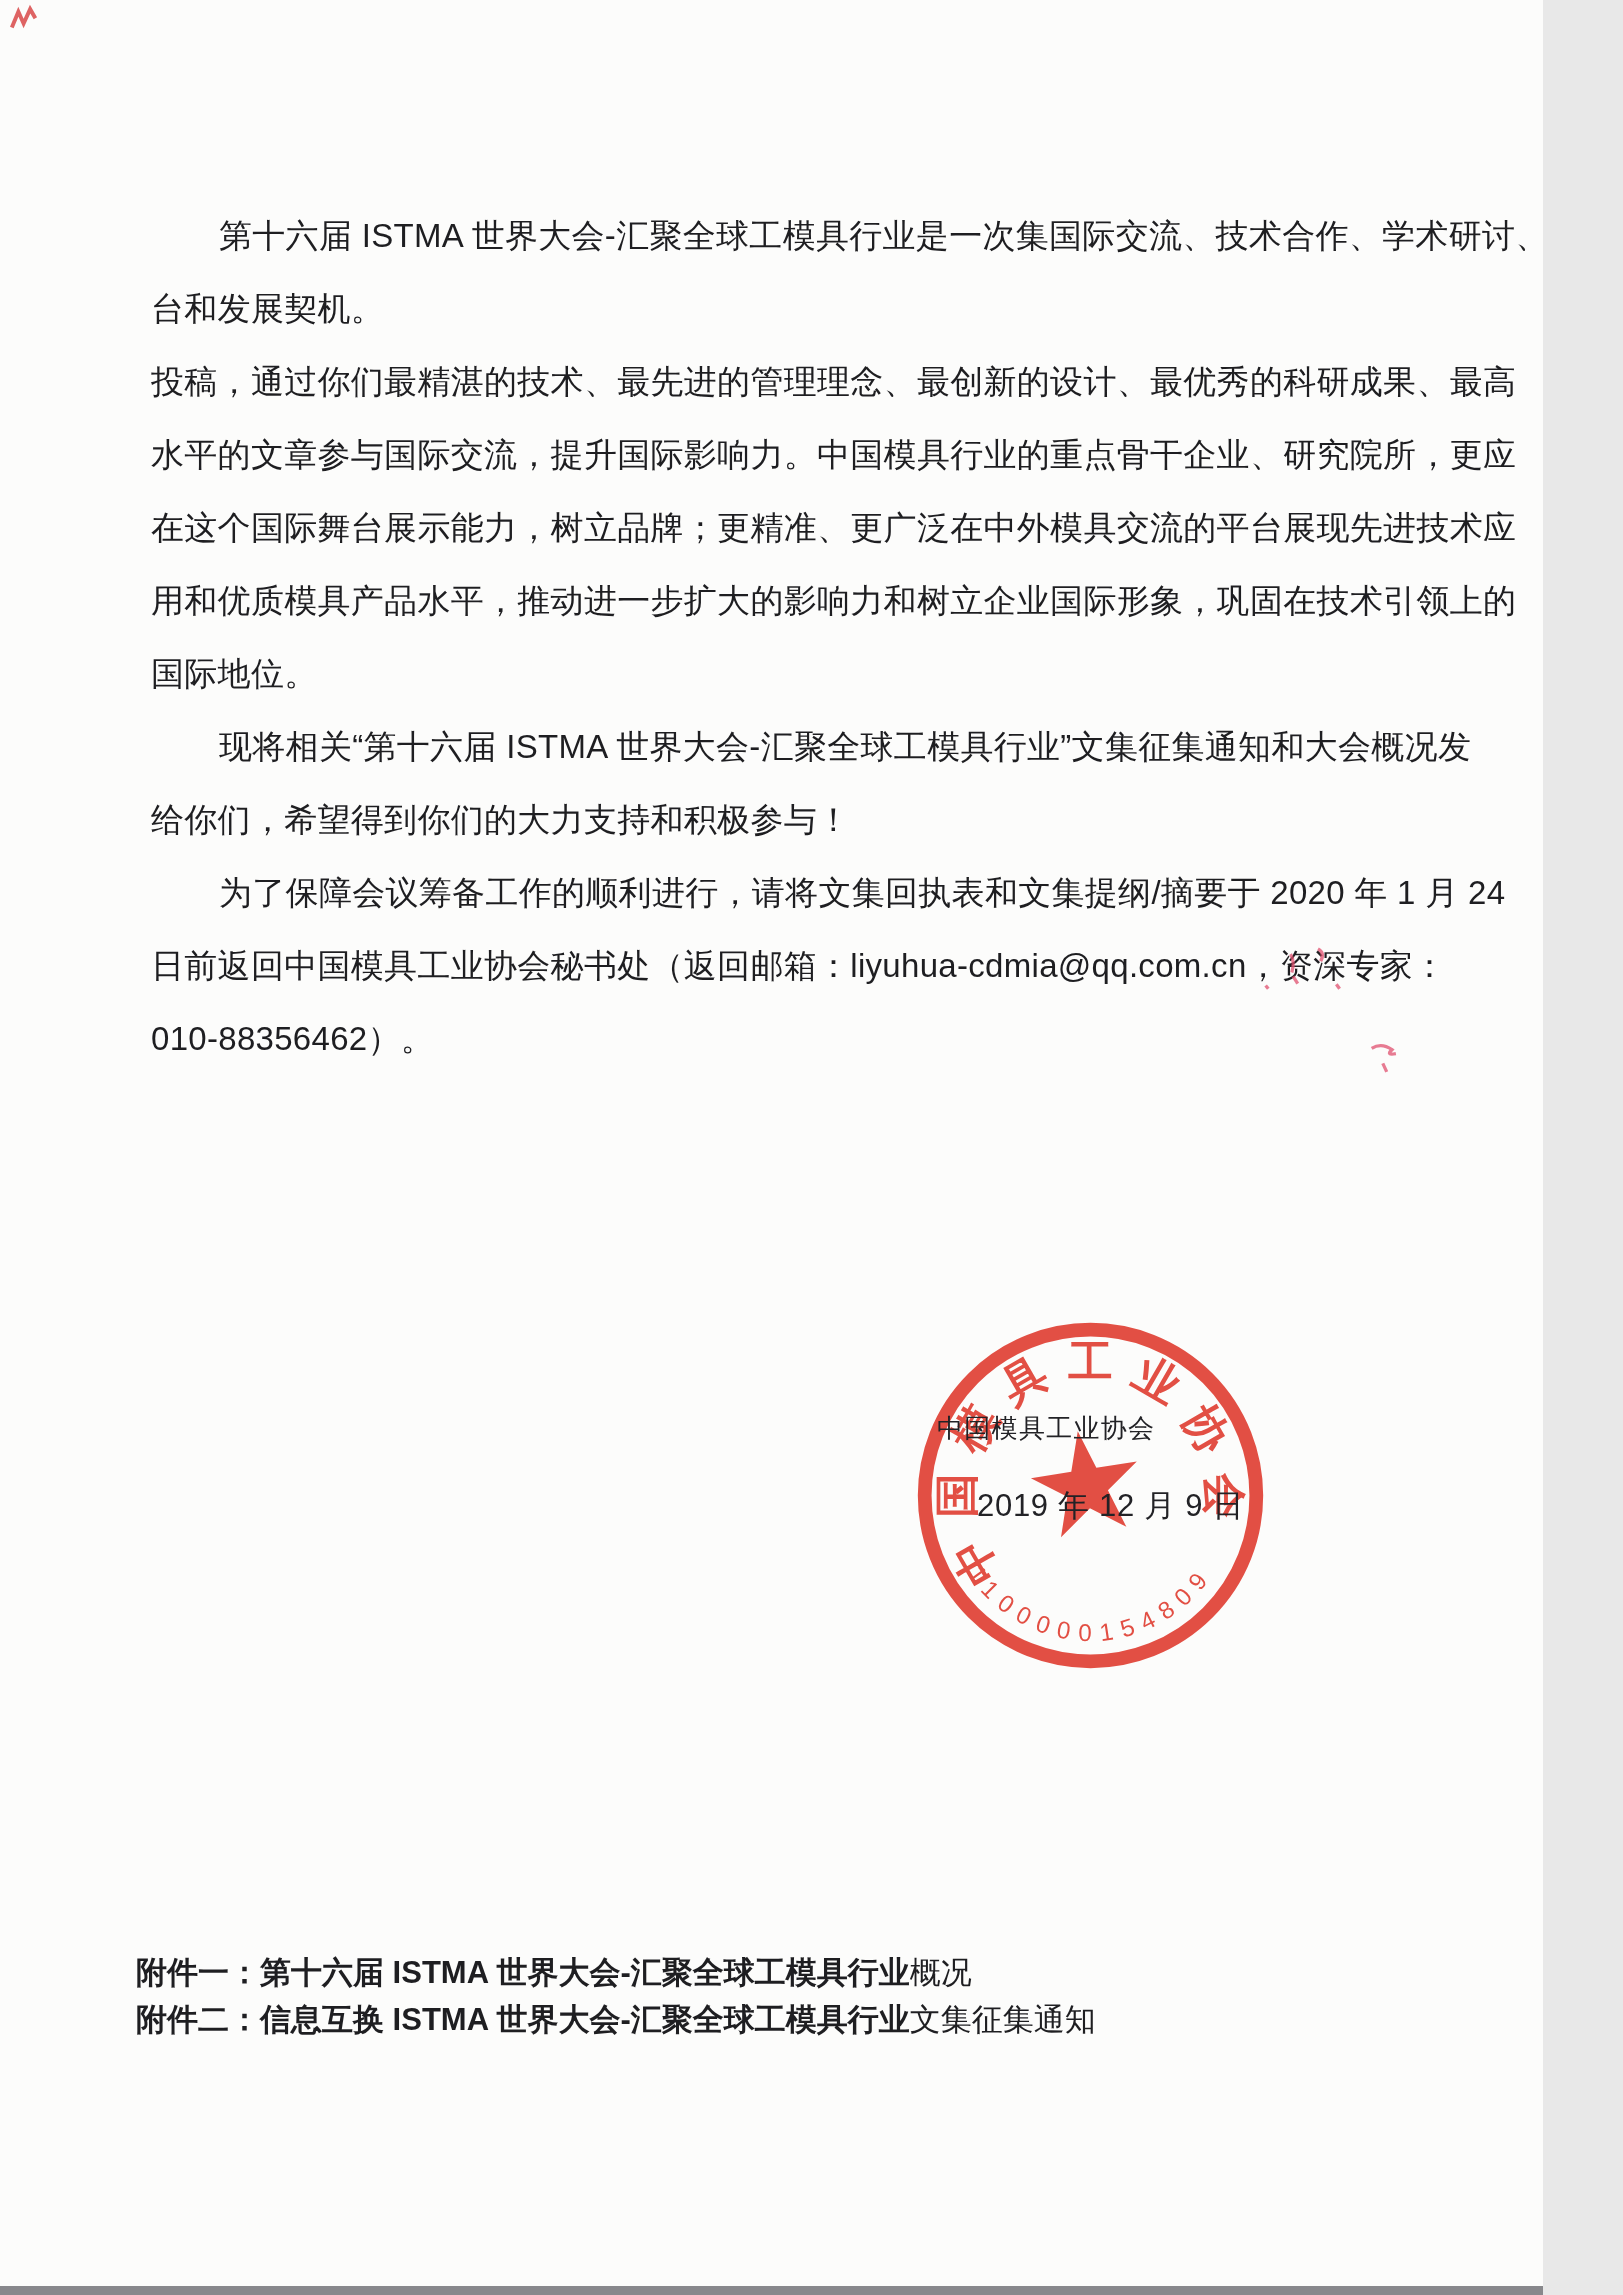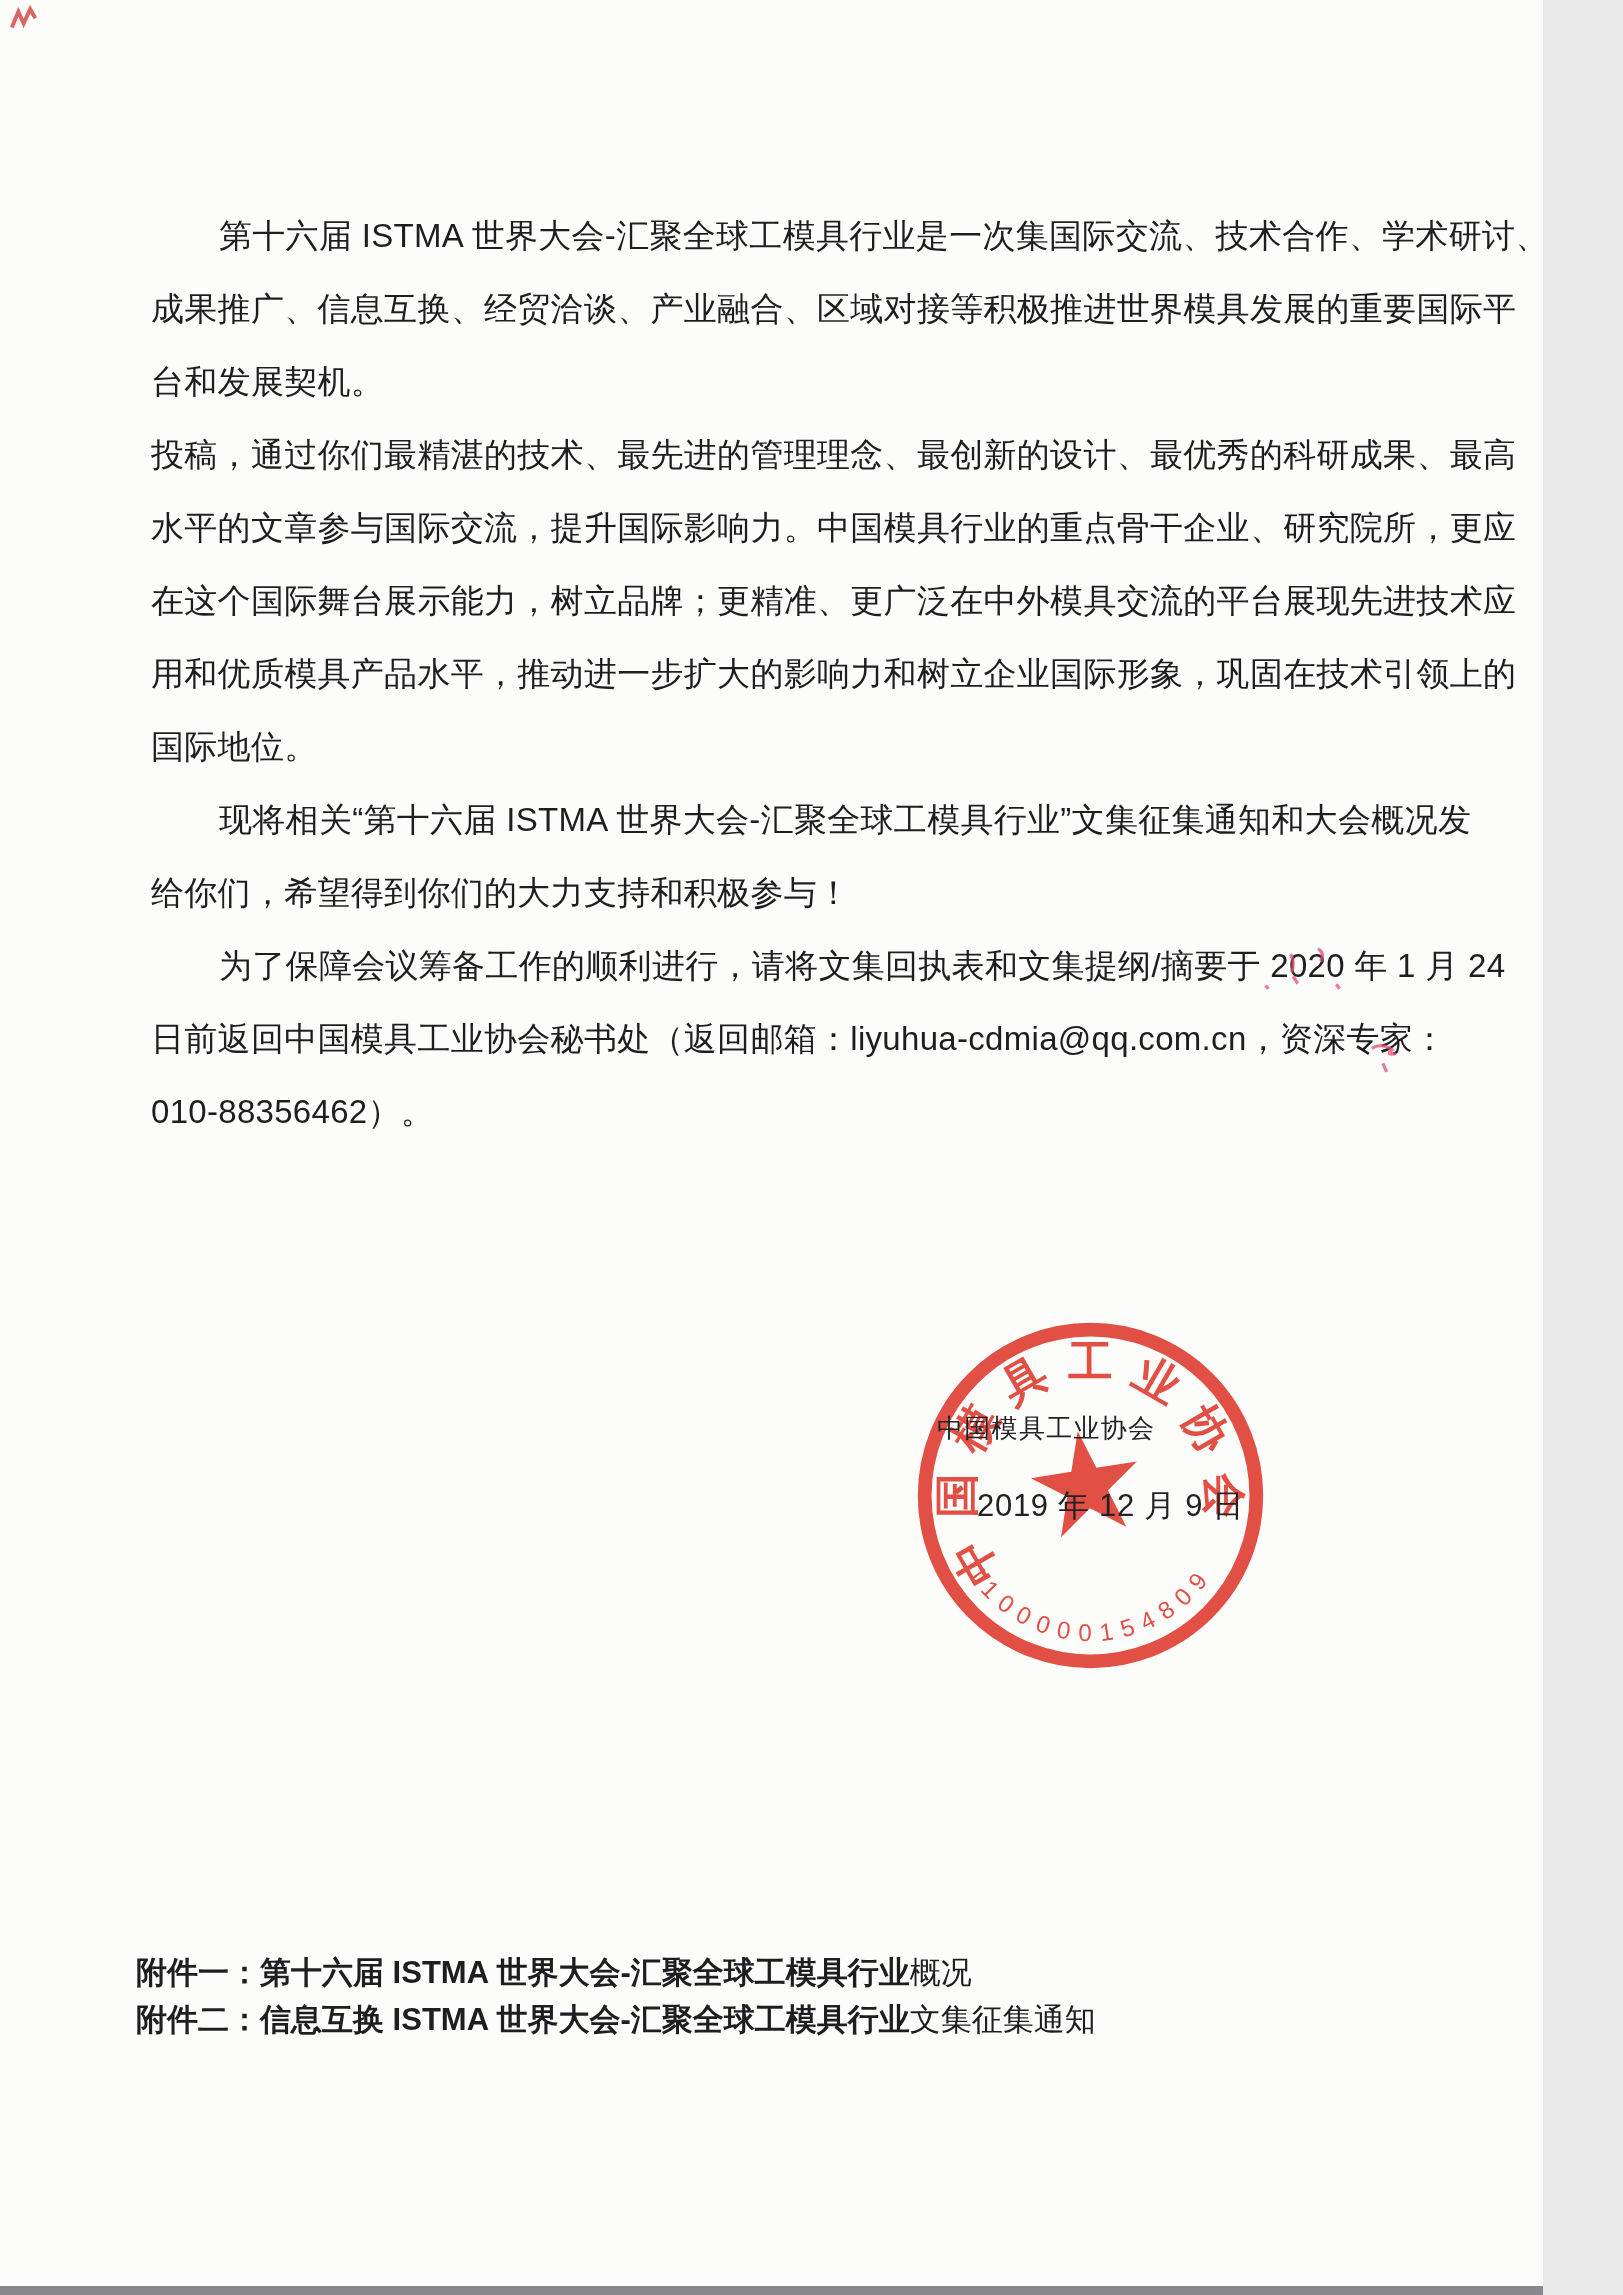--- a/index.html
+++ b/index.html
@@ -47,21 +47,20 @@
     background:#88888c;z-index:5;
   }
 </style>
 </head>
 <body>
 
 <div class="page">
 
   <div class="body-text" id="body-text">
       <div class="line indent">第十六届 ISTMA 世界大会-汇聚全球工模具行业是一次集国际交流、技术合作、学术研讨、</div>
-      <div class="line">成果推广、信息互换、经贸洽谈、产业融合、区域对接等积极推进世界模具发展的重要国际平</div>
       <div class="line">台和发展契机。</div>
       <div class="line">投稿，通过你们最精湛的技术、最先进的管理理念、最创新的设计、最优秀的科研成果、最高</div>
       <div class="line">水平的文章参与国际交流，提升国际影响力。中国模具行业的重点骨干企业、研究院所，更应</div>
       <div class="line">在这个国际舞台展示能力，树立品牌；更精准、更广泛在中外模具交流的平台展现先进技术应</div>
       <div class="line">用和优质模具产品水平，推动进一步扩大的影响力和树立企业国际形象，巩固在技术引领上的</div>
       <div class="line">国际地位。</div>
       <div class="line indent">现将相关“第十六届 ISTMA 世界大会-汇聚全球工模具行业”文集征集通知和大会概况发</div>
       <div class="line">给你们，希望得到你们的大力支持和积极参与！</div>
       <div class="line indent">为了保障会议筹备工作的顺利进行，请将文集回执表和文集提纲/摘要于 2020 年 1 月 24</div>
       <div class="line">日前返回中国模具工业协会秘书处（返回邮箱：liyuhua-cdmia@qq.com.cn，资深专家：</div>

